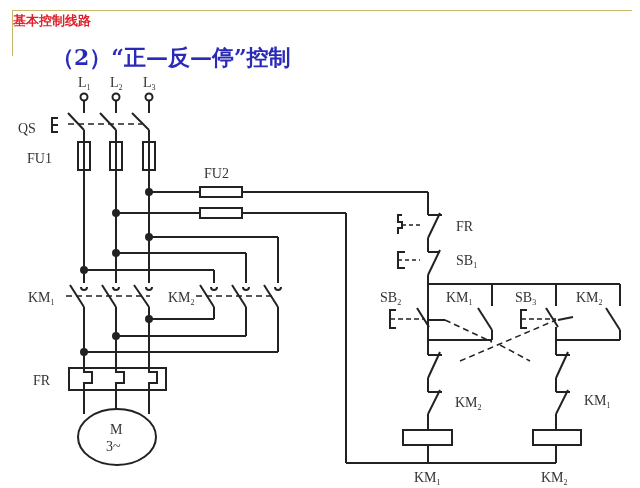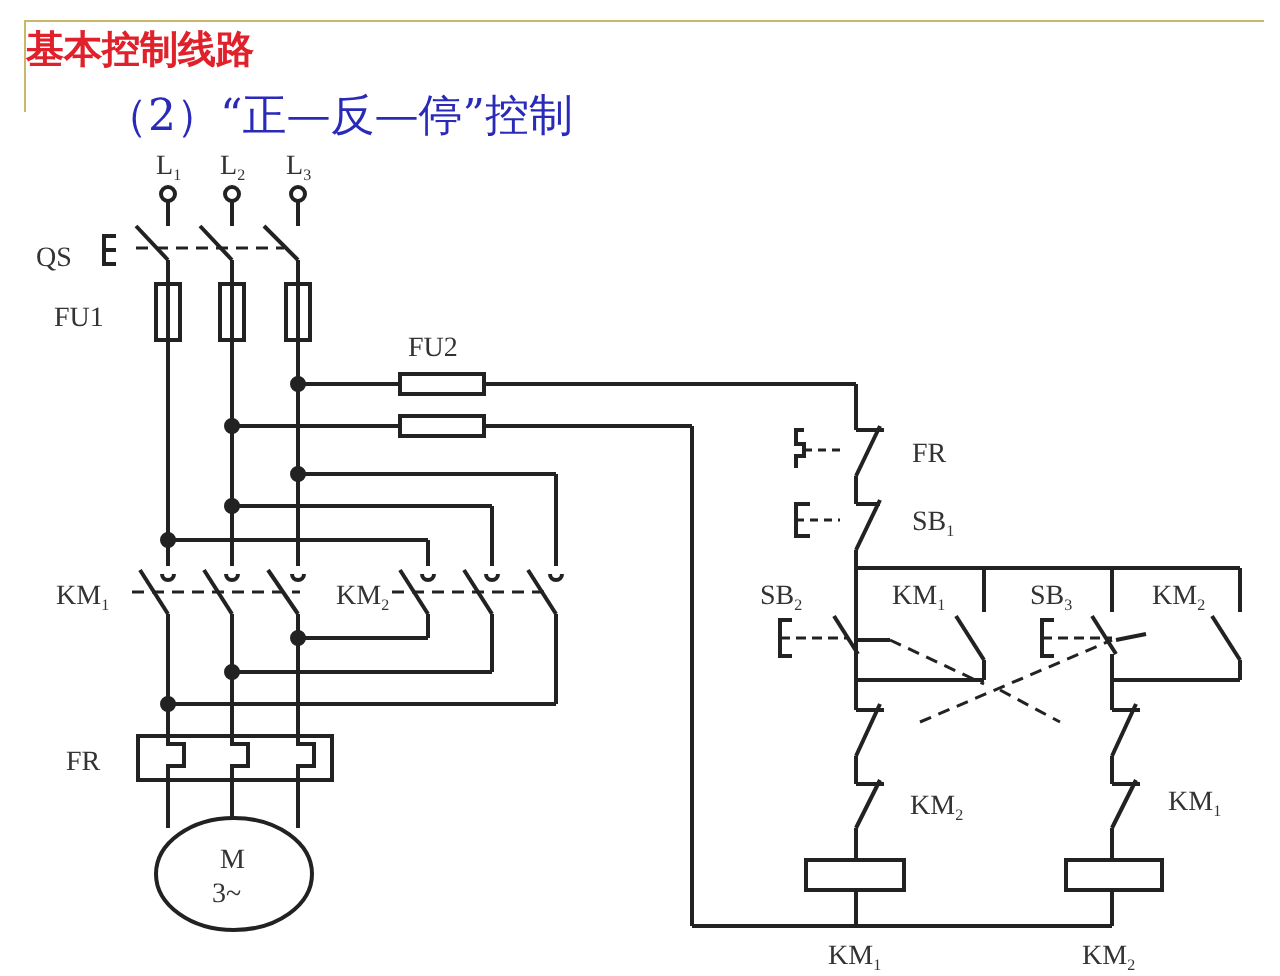--- a/index.html
+++ b/index.html
@@ -1,20 +1,20 @@
 <!DOCTYPE html>
 <html><head>
 <meta charset="utf-8">
 <style>
   html, body { margin: 0; padding: 0; background: #ffffff; }
   body { width: 640px; height: 488px; position: relative; overflow: hidden; font-family: "DejaVu Serif", serif; }
   .frame-top2 { position: absolute; left: 12px; top: 10px; width: 620px; height: 1px; background: #c9b868; }
   .frame-left { position: absolute; left: 12px; top: 10px; width: 1px; height: 46px; background: #c9b868; }
-  .section-title { position: absolute; left: 13px; top: 12px; font-size: 19px; color: #e0202a; font-family: "DejaVu Sans", sans-serif; font-weight: bold; letter-spacing: 0px; }
-  .subtitle { position: absolute; left: 52px; top: 43px; font-size: 22px; color: #2a2ab8; font-family: "DejaVu Serif", serif; font-weight: normal; }
+  .section-title { position: absolute; left: 13px; top: 12px; font-size: 13px; color: #e0202a; font-family: "DejaVu Sans", sans-serif; font-weight: bold; letter-spacing: 0px; }
+  .subtitle { position: absolute; left: 52px; top: 43px; font-size: 22px; color: #2a2ab8; font-family: "DejaVu Serif", serif; font-weight: bold; }
   svg { position: absolute; left: 0; top: 0; }
   svg text { font-family: "Liberation Serif", serif; fill: #333; }
 </style>
 </head>
 <body>
 
 <div class="frame-top2"></div>
 <div class="frame-left"></div>
 <div class="section-title">基本控制线路</div>
 <div class="subtitle">（2）“正—反—停”控制</div>

